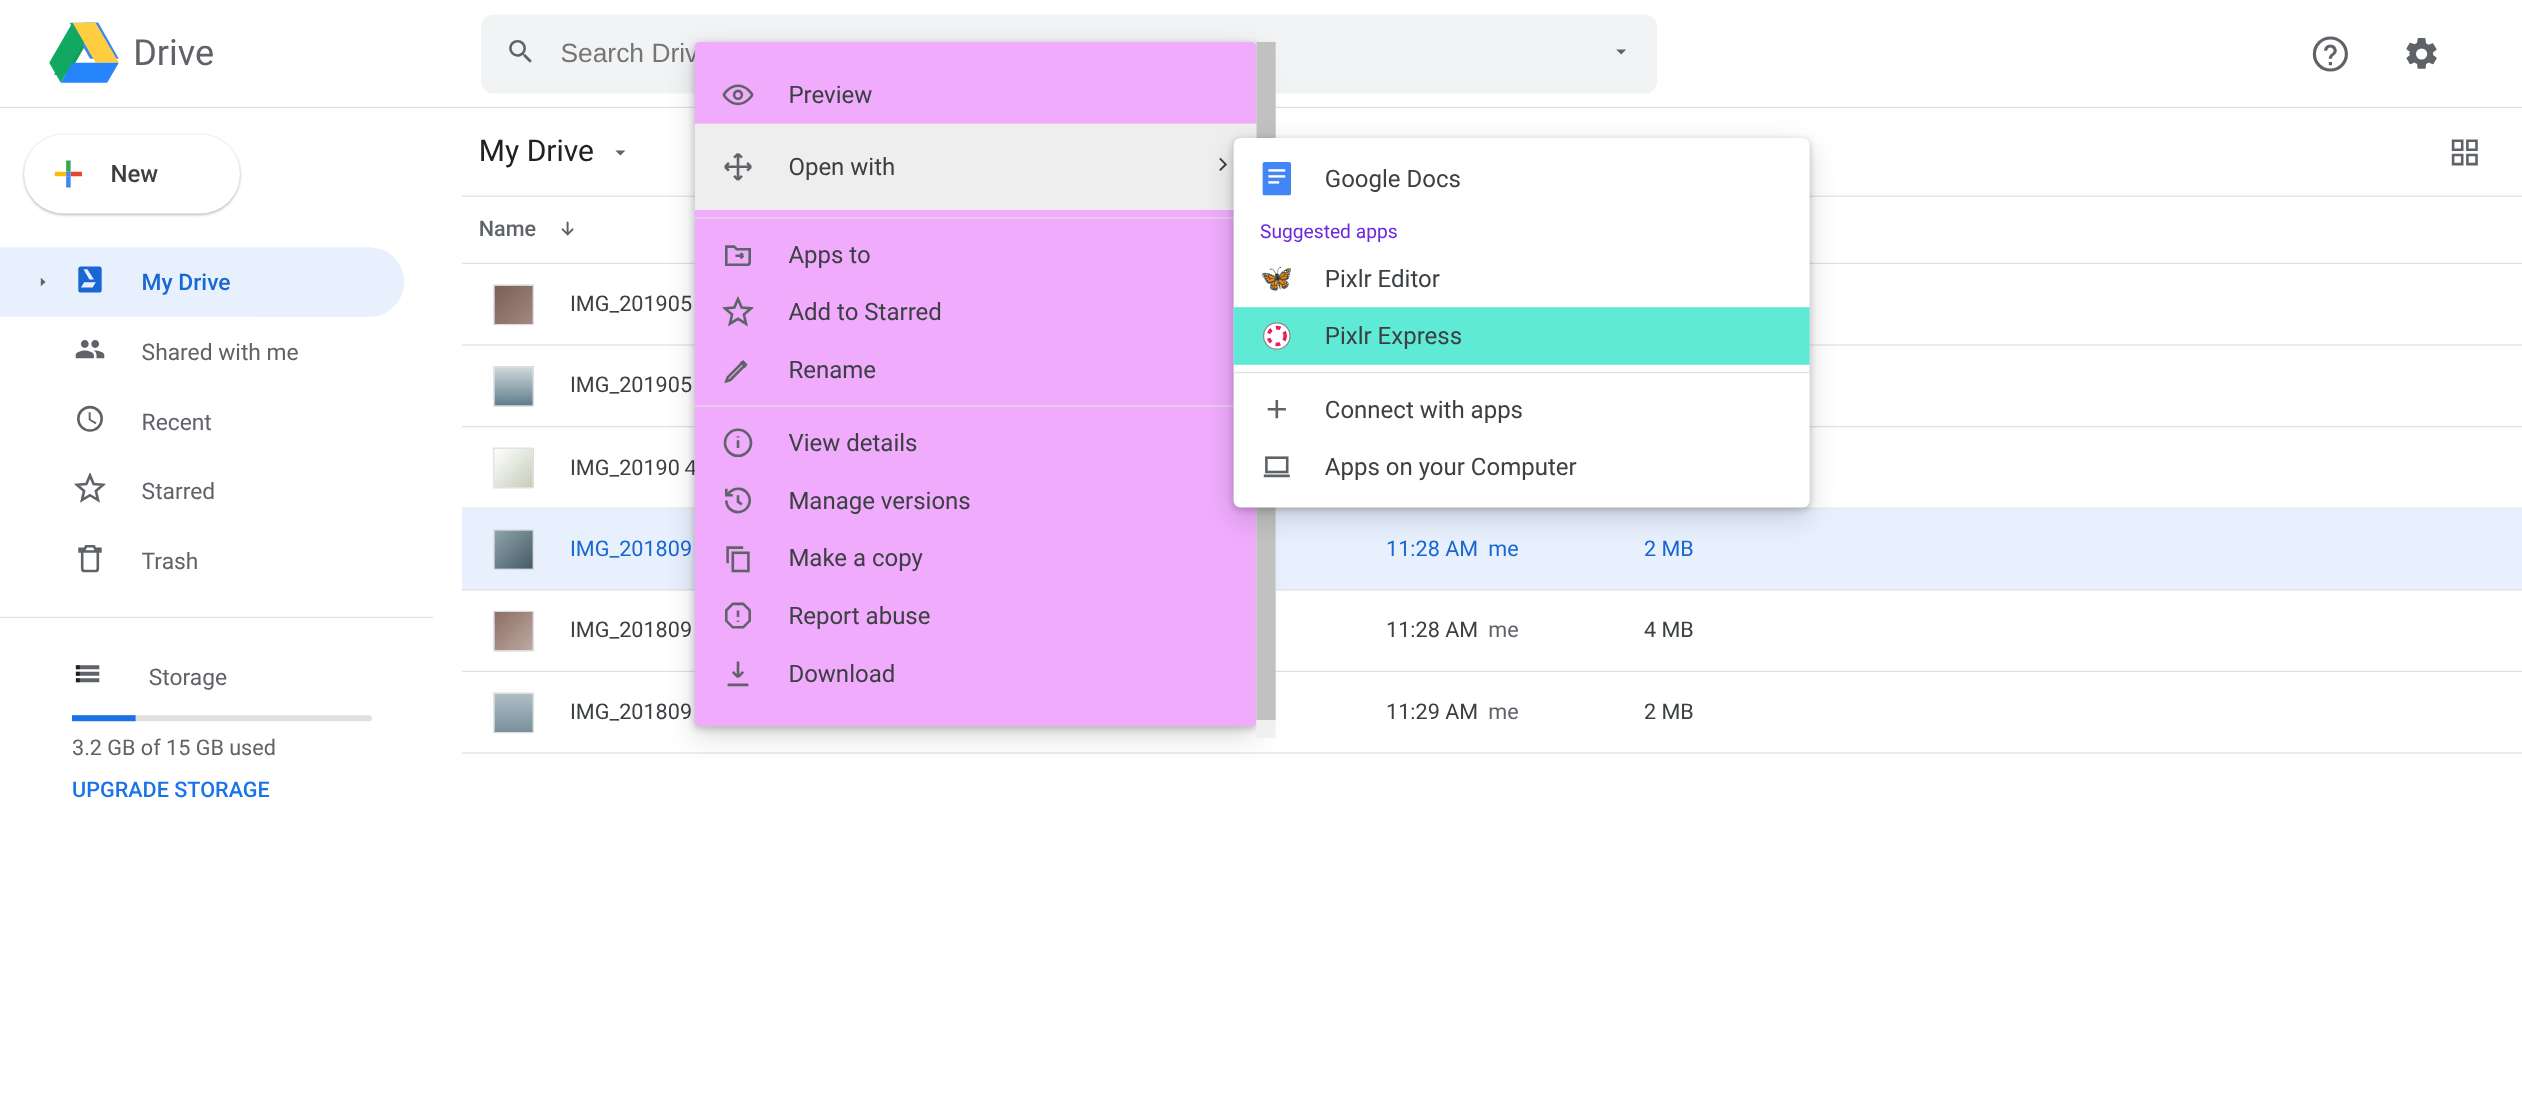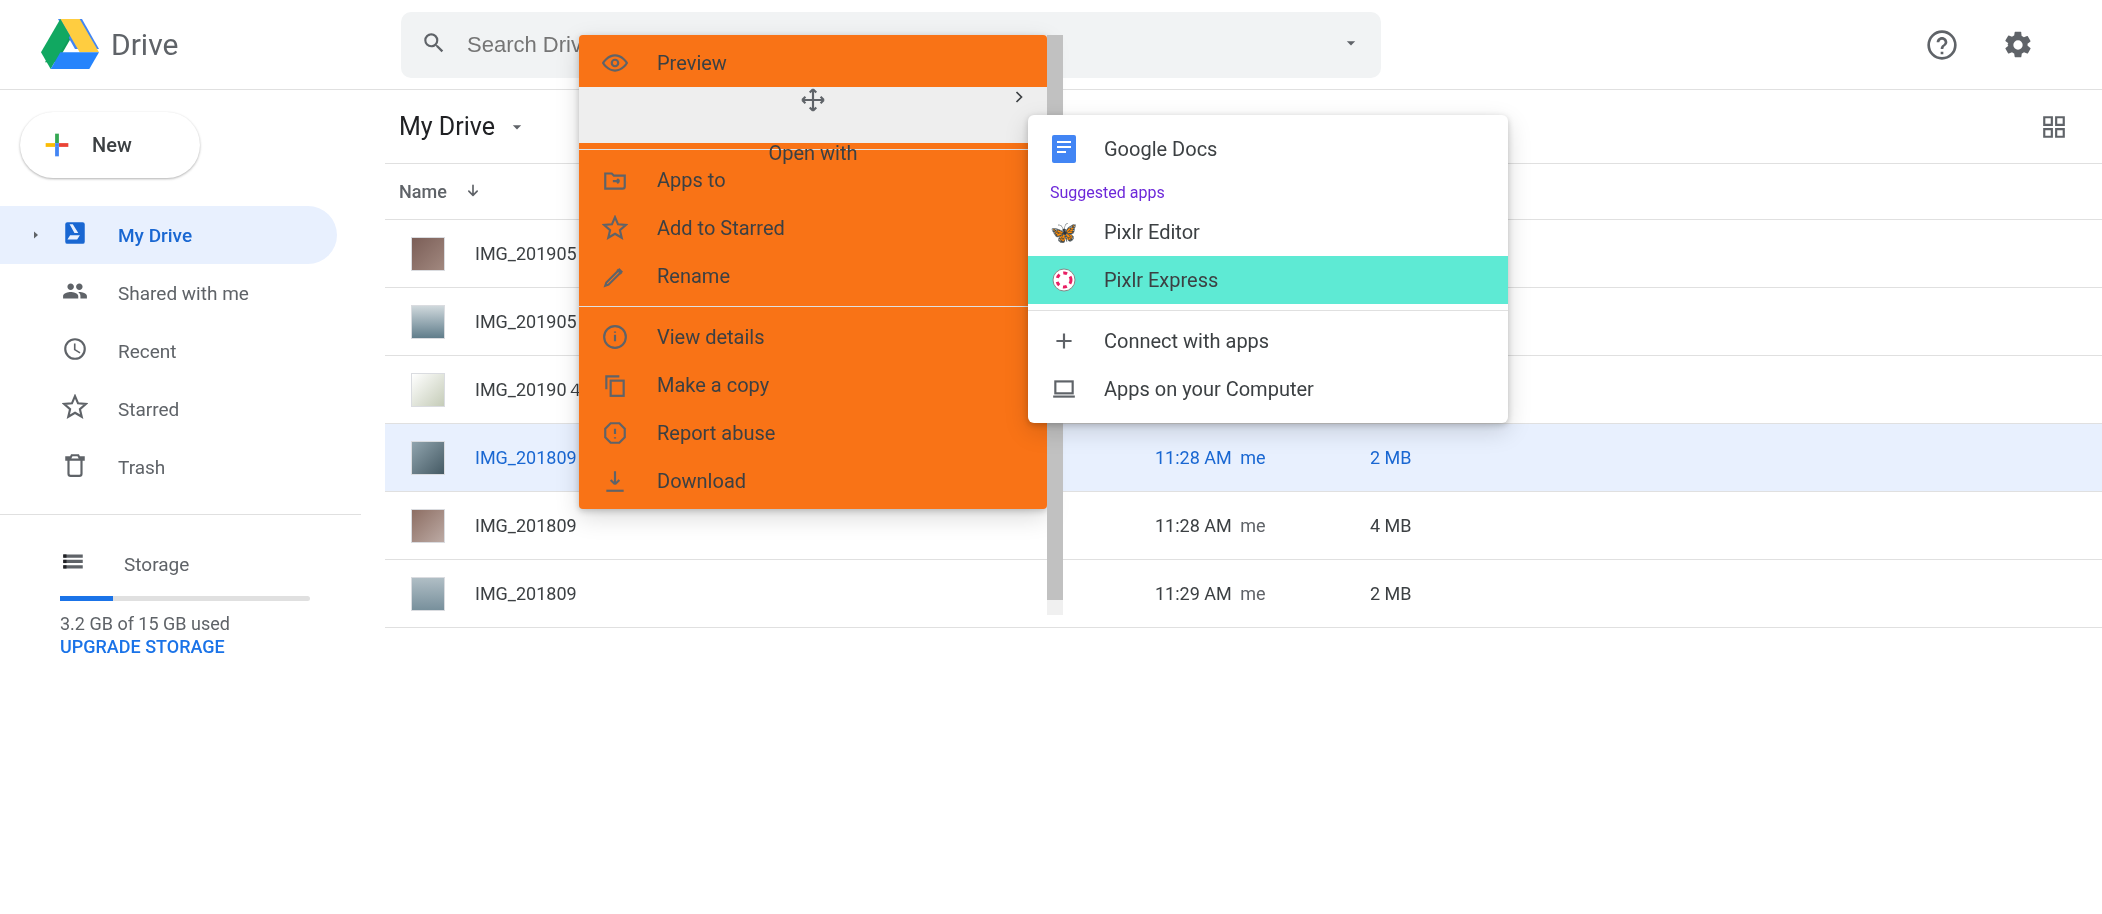--- a/index.html
+++ b/index.html
@@ -133,21 +133,21 @@
   }
   .storage-bar-fill {
     position:absolute; left:0; top:0; bottom:0;
     width: 21%;
     background: #1a73e8;
   }
   .storage-text {
     font-size: 18px; color:#5f6368;
   }
   .upgrade-link {
-    margin-top: 2px;
+    margin-top: 14px;
     font-size: 18px;
     color: #1a73e8;
     font-weight: 500;
     cursor: pointer;
   }
 
   
   .content {
     flex: 1;
     display: flex;
@@ -209,24 +209,24 @@
   .file-row .fmod .who { color:#5f6368; margin-left:4px;}
   .file-row.selected .fmod .who { color:#1967d2; }
   .file-row .fsize { flex: 0 0 140px; }
 
   
   .context-menu {
     position: absolute;
     left: 579px;
     top: 35px;
     width: 468px;
-    background: #f97316;
+    background: #f0abfc;
     box-shadow: 0 2px 6px rgba(0,0,0,.2), 0 8px 24px rgba(0,0,0,.15);
     border-radius: 4px;
-    padding: 4px 0;
+    padding: 20px 0;
     z-index: 50;
   }
   .ctx-scrollbar {
      position:absolute;
      right:-16px; top:0;
      width: 16px; height: 580px;
      background: #f0f0f0;
   }
   .ctx-scrollbar-thumb {
      position:absolute; top:0; left:0; right:0;
@@ -237,21 +237,21 @@
     display:flex; align-items:center;
     height: 48px;
     padding: 0 22px 0 22px;
     gap: 28px;
     font-size: 20px;
     color:#3c4043;
     cursor:pointer;
     position:relative;
   }
   .menu-item:hover, .menu-item.highlight { background:#eeeeee; }
-  .menu-item.highlight { background:#eeeeee; height: 56px; flex-direction: column;}
+  .menu-item.highlight { background:#eeeeee; height: 72px;}
   .menu-item .mi-icon {
     width: 28px; display:flex; justify-content:center;
     color:#5f6368;
   }
   .menu-item .caret-right {
     position:absolute; right:18px;
   }
   .menu-sep {
     border-top: 1px solid #e0e0e0;
     margin: 6px 0;
@@ -556,20 +556,30 @@
         <svg class="ico" viewBox="0 0 24 24">
           <circle cx="12" cy="12" r="10" fill="none" stroke="#5f6368" stroke-width="2"></circle>
           <path d="M12 10v6M12 7v1" stroke="#5f6368" stroke-width="2"></path>
         </svg>
       </span>
       <span>View details</span>
     </div>
     <div class="menu-item">
       <span class="mi-icon">
         <svg class="ico" viewBox="0 0 24 24">
+          <path fill="none" stroke="#5f6368" stroke-width="2" d="M3 12a9 9 0 1 0 3-6.7L3 8"></path>
+          <path d="M3 3v5h5" fill="none" stroke="#5f6368" stroke-width="2"></path>
+          <path d="M12 8v5l3 2" stroke="#5f6368" stroke-width="2" fill="none"></path>
+        </svg>
+      </span>
+      <span>Manage versions</span>
+    </div>
+    <div class="menu-item">
+      <span class="mi-icon">
+        <svg class="ico" viewBox="0 0 24 24">
           <rect x="8" y="8" width="12" height="14" fill="none" stroke="#5f6368" stroke-width="2"></rect>
           <path d="M4 16V4h12" fill="none" stroke="#5f6368" stroke-width="2"></path>
         </svg>
       </span>
       <span>Make a copy</span>
     </div>
     <div class="menu-item">
       <span class="mi-icon">
         <svg class="ico" viewBox="0 0 24 24">
           <path fill="none" stroke="#5f6368" stroke-width="2" d="M8 3h8l5 5v8l-5 5H8l-5-5V8z"></path>

